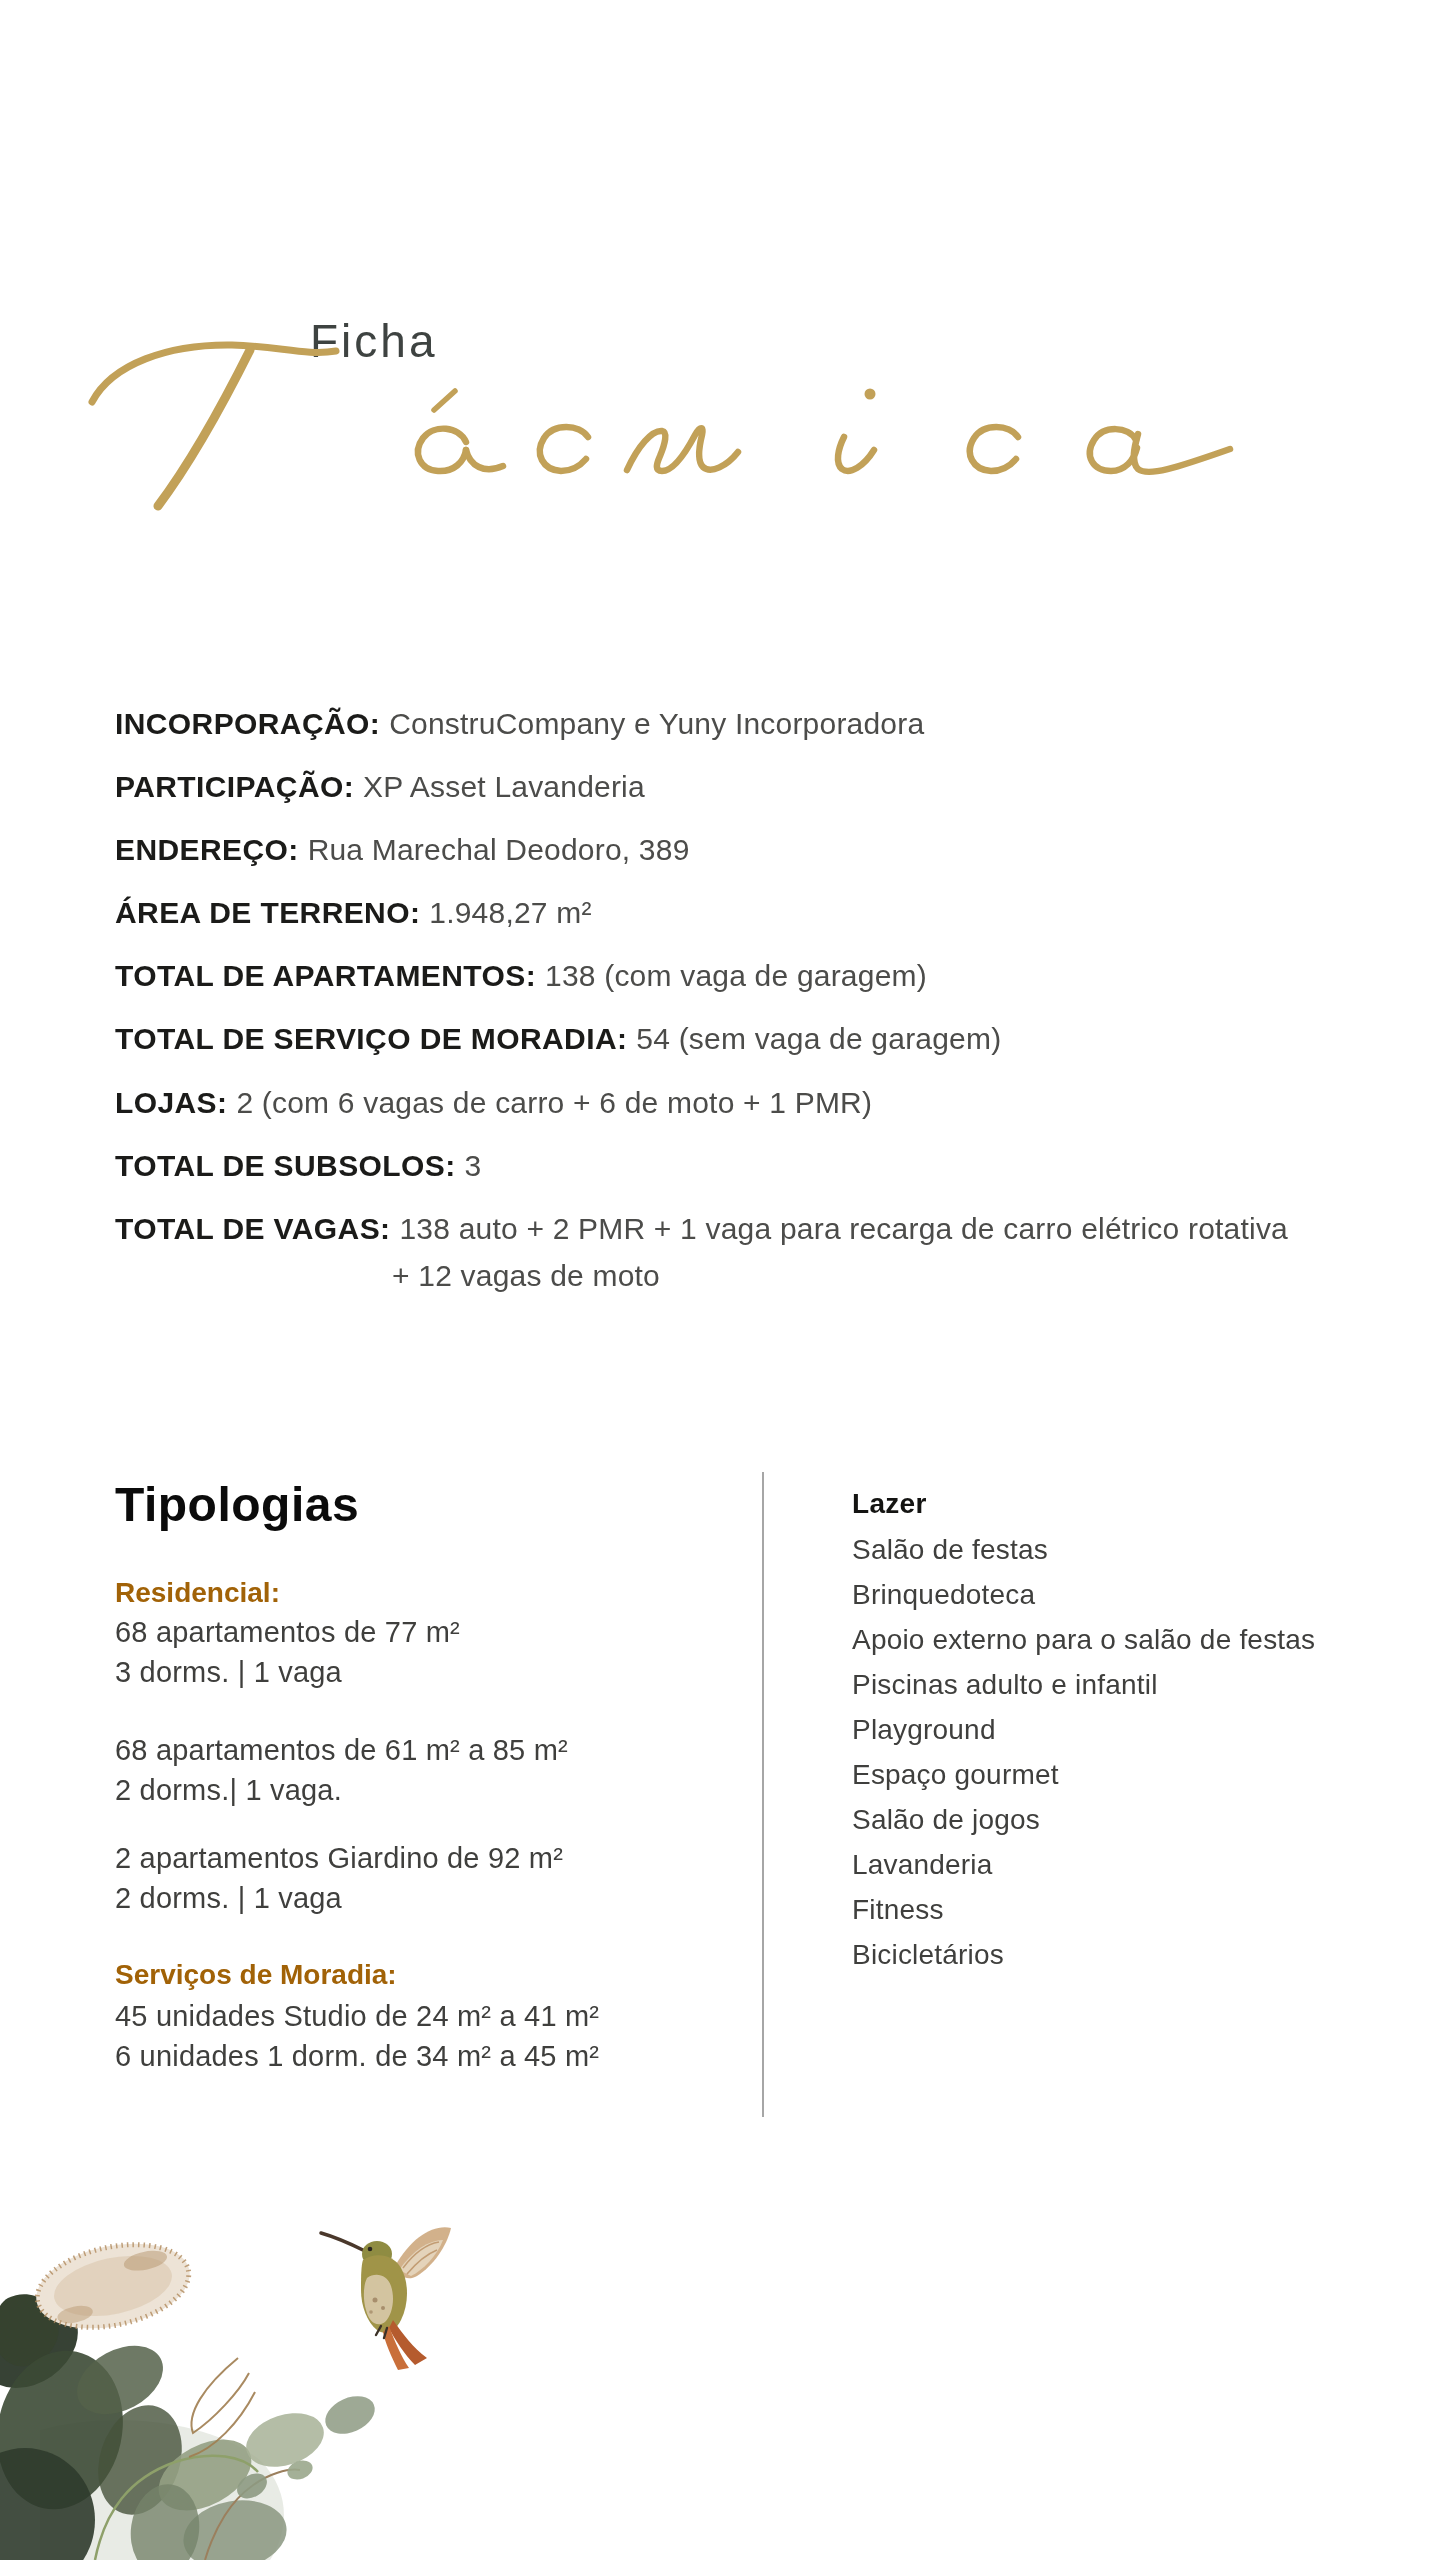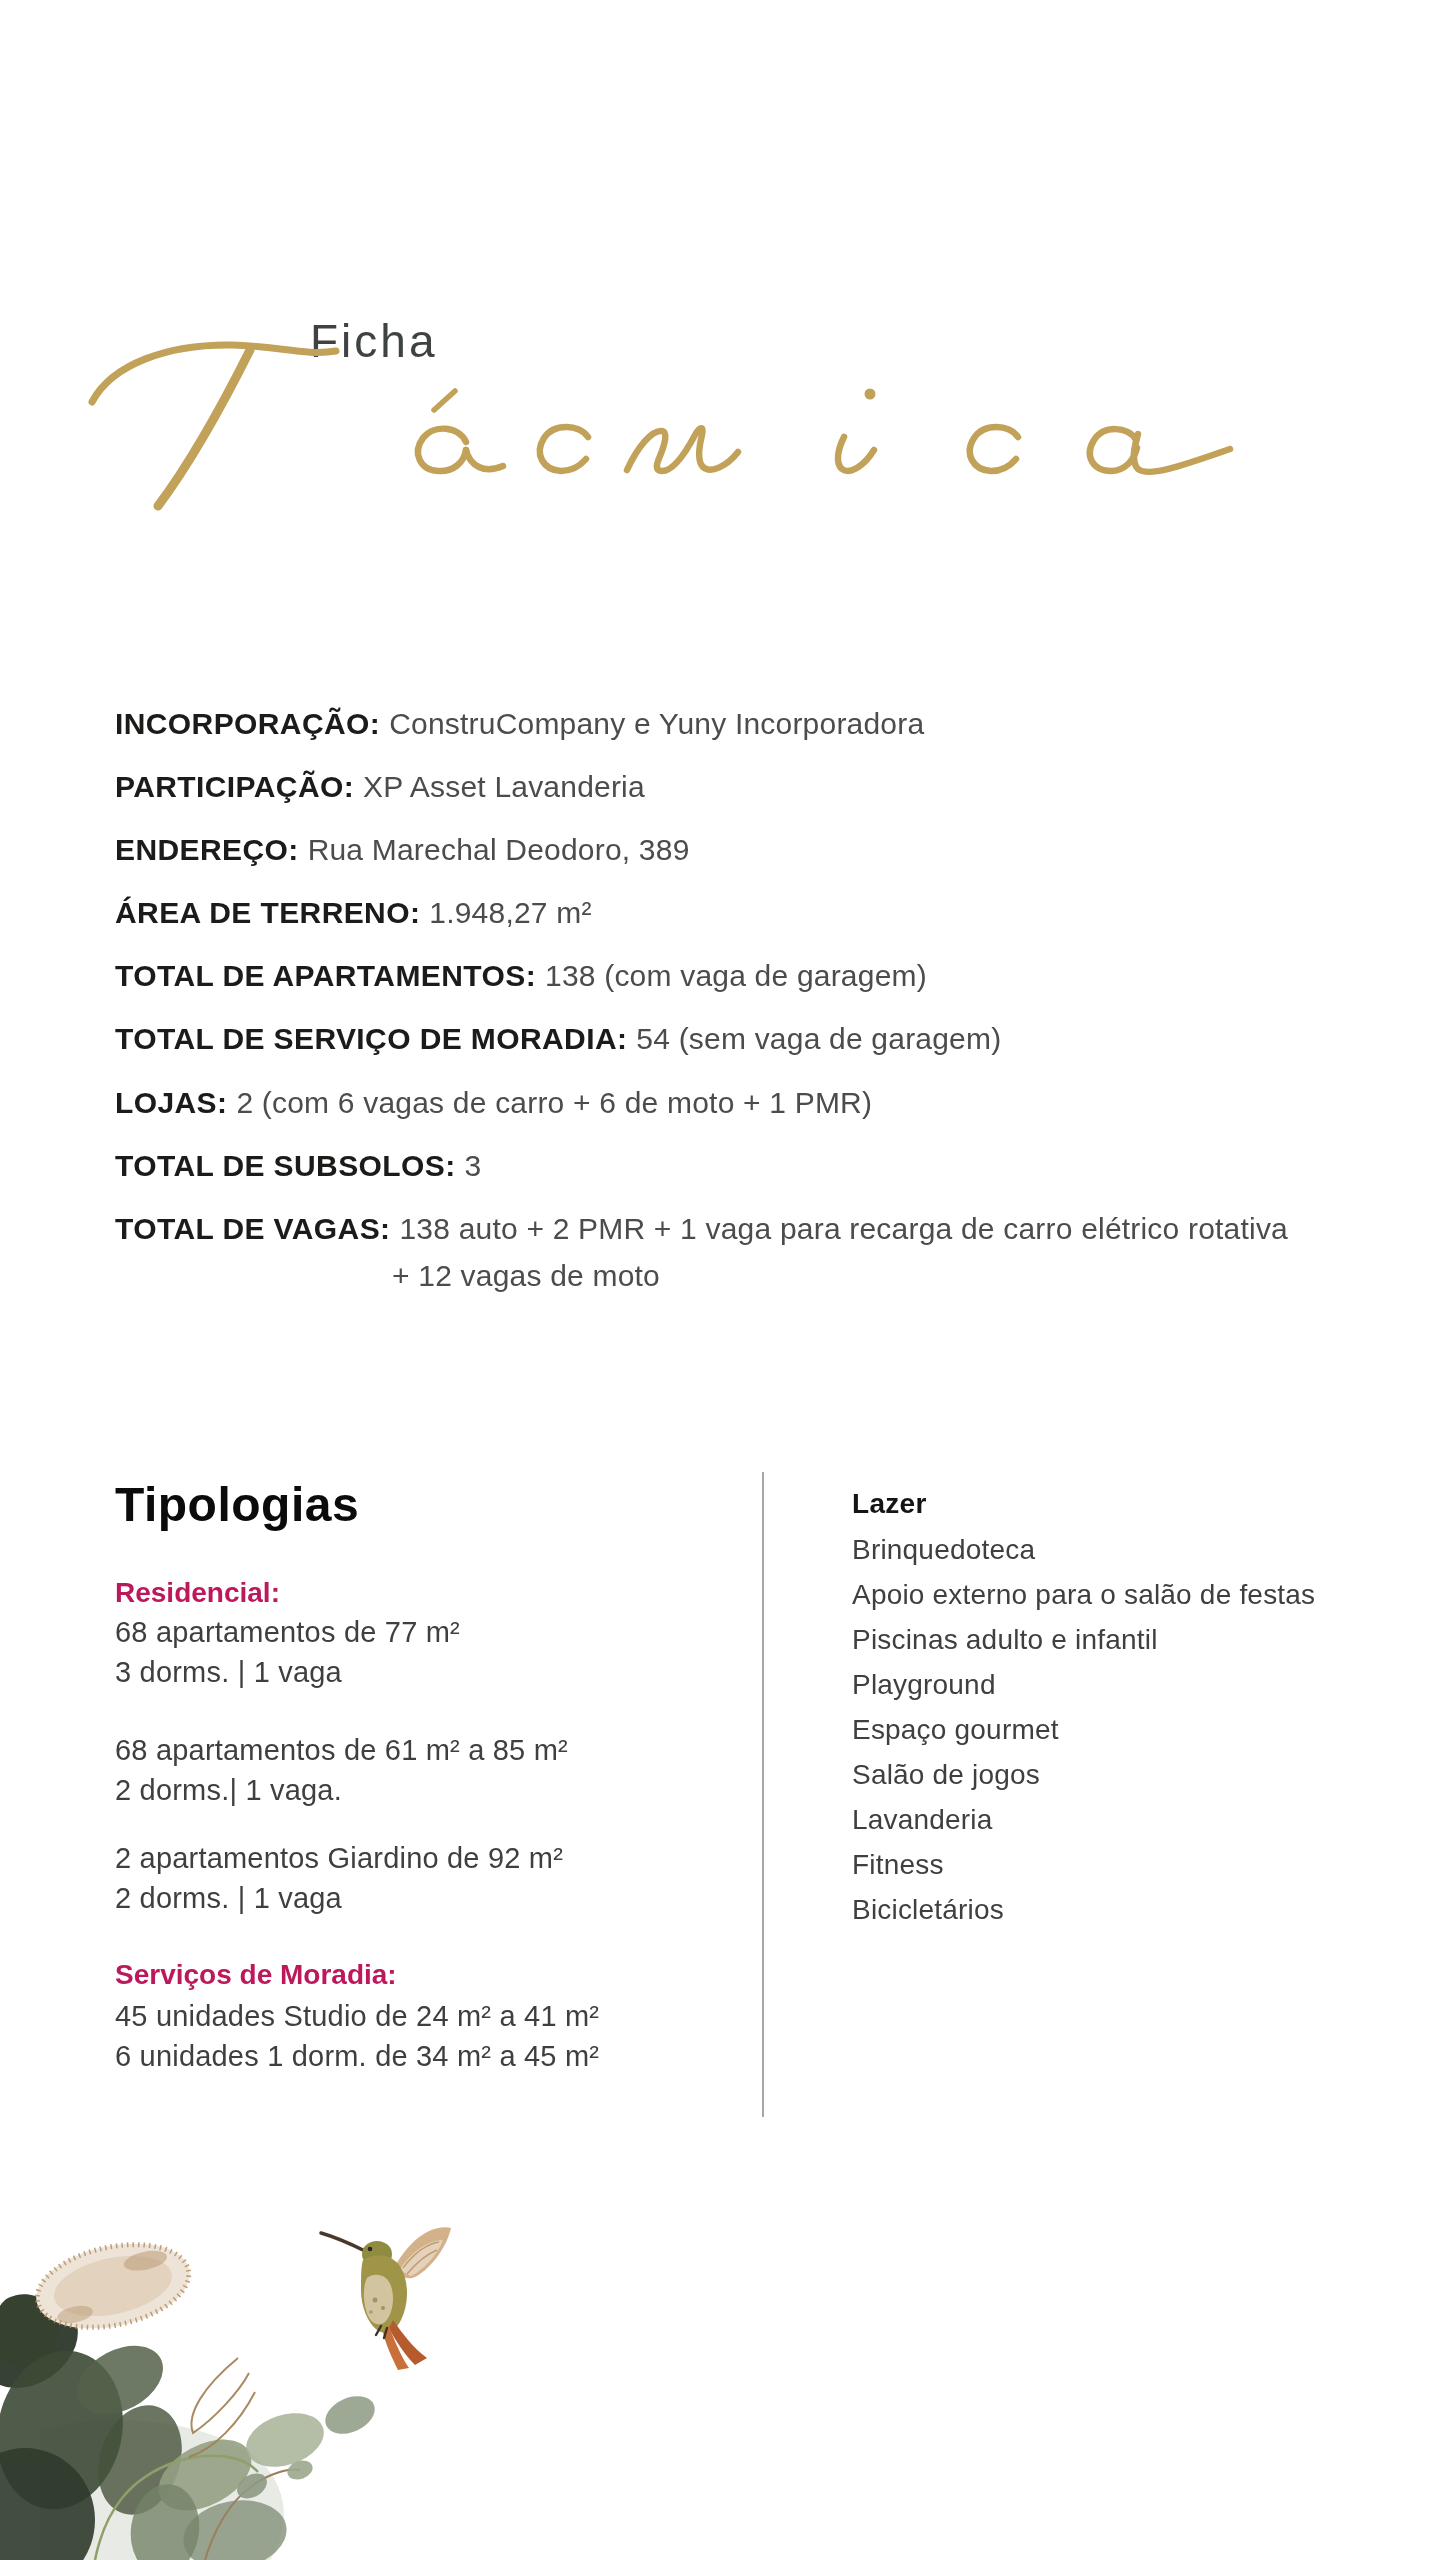--- a/index.html
+++ b/index.html
@@ -28,21 +28,21 @@
   .detail-cont{
     position:absolute;left:392px;
     font-size:30px;color:#4c4c4a;letter-spacing:.2px;white-space:nowrap;
   }
   
   .typ{position:absolute;left:115px;top:1480px;width:610px;color:#3f3f3d;}
   .typ-heading{
     margin:0;font-size:48px;line-height:50px;font-weight:700;
     color:#0b0b0b;letter-spacing:.5px;
   }
-  .grp-title{font-weight:700;font-size:28px;line-height:38px;color:#be185d;margin-top:44px;}
+  .grp-title{font-weight:700;font-size:28px;line-height:38px;color:#a16207;margin-top:44px;}
   .grp-title.second{margin-top:35px;line-height:43px;}
   .t-line{font-size:29px;line-height:40px;letter-spacing:.2px;}
   .t-line.gap38{margin-top:38px;}
   .t-line.gap36{margin-top:28px;}
   
   .divider{
     position:absolute;left:762px;top:1472px;
     width:2px;height:645px;background:#a6a6a6;
   }
   
@@ -126,20 +126,21 @@
     <div class="t-line">2 dorms. | 1 vaga</div>
     <div class="grp-title second">Serviços de Moradia:</div>
     <div class="t-line">45 unidades Studio de 24 m² a 41 m²</div>
     <div class="t-line">6 unidades 1 dorm. de 34 m² a 45 m²</div>
   </div>
 
   <div class="divider"></div>
 
   <div class="lazer">
     <div class="lazer-heading">Lazer</div>
+    <div class="lazer-item">Salão de festas</div>
     <div class="lazer-item">Brinquedoteca</div>
     <div class="lazer-item">Apoio externo para o salão de festas</div>
     <div class="lazer-item">Piscinas adulto e infantil</div>
     <div class="lazer-item">Playground</div>
     <div class="lazer-item">Espaço gourmet</div>
     <div class="lazer-item">Salão de jogos</div>
     <div class="lazer-item">Lavanderia</div>
     <div class="lazer-item">Fitness</div>
     <div class="lazer-item">Bicicletários</div>
   </div>

